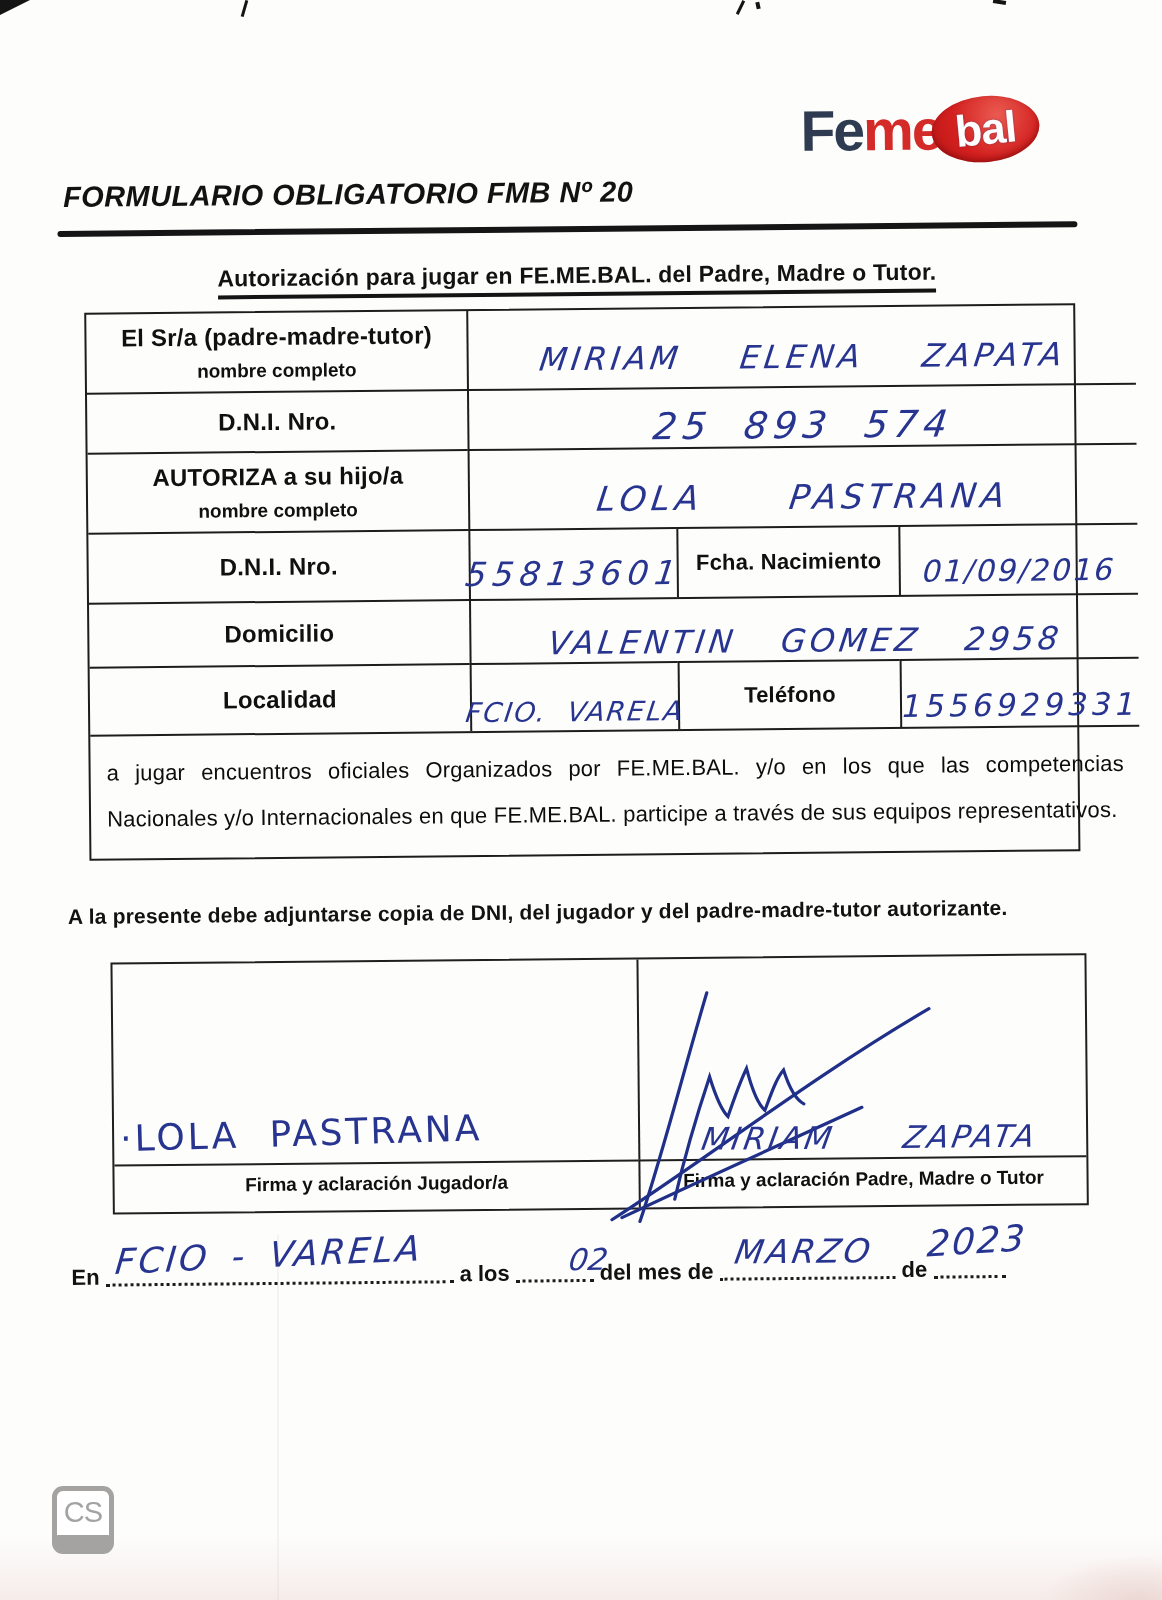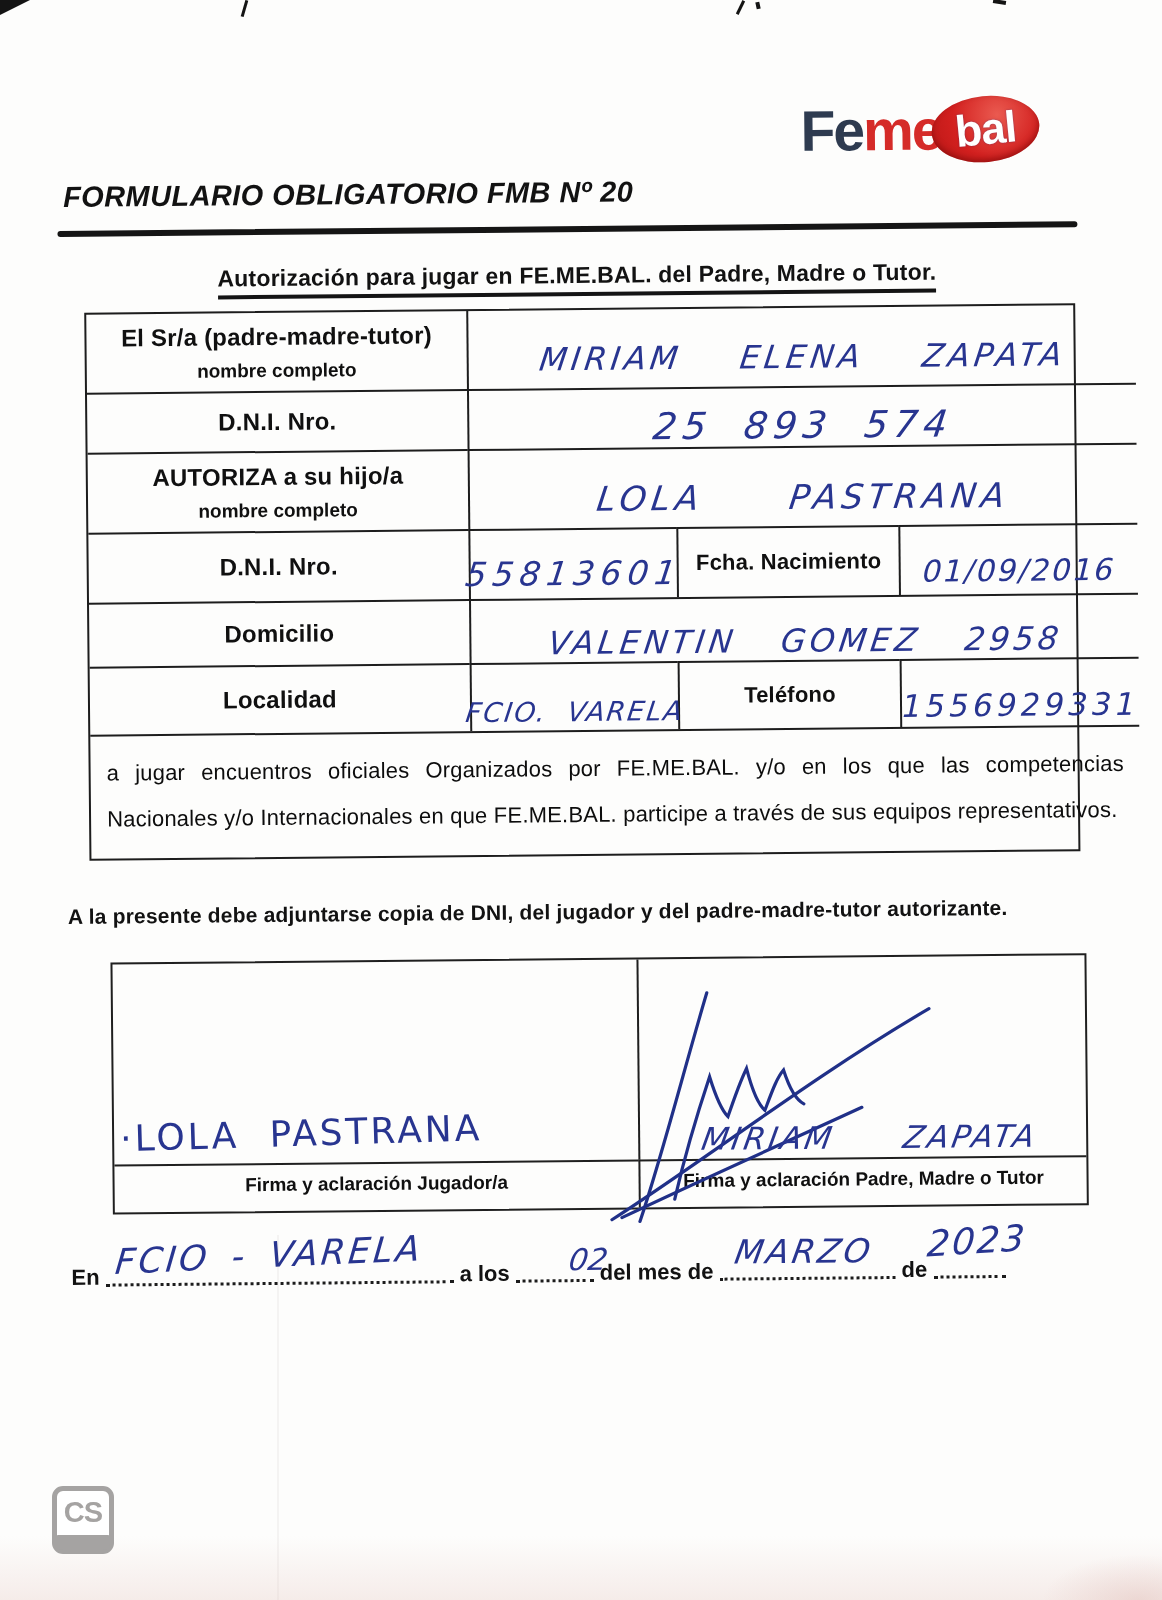--- a/index.html
+++ b/index.html
@@ -88,21 +88,21 @@
   .hw-day{position:absolute;left:498px;top:-6px;font-size:30px;font-style:italic;transform:skewX(-10deg);}
   .hw-month{position:absolute;left:664px;top:-14px;font-size:33px;letter-spacing:3px;font-style:italic;
             transform:skewX(-10deg);}
   .hw-year{position:absolute;left:856px;top:-24px;font-size:36px;letter-spacing:2px;font-style:italic;
            transform:rotate(-3deg) skewX(-8deg);}
 
   
   .watermark{position:absolute;left:52px;top:1486px;display:flex;align-items:center;gap:24px;}
   .cs-badge{width:62px;height:68px;border:5px solid #a5a3a2;border-radius:11px;background:#fff;
             position:relative;display:flex;align-items:flex-start;justify-content:center;box-sizing:border-box;}
-  .cs-badge span{font-size:29px;font-weight:bold;color:#a5a3a2;margin-top:5px;letter-spacing:-1px;}
+  .cs-badge span{font-size:29px;font-weight:normal;color:#a5a3a2;margin-top:5px;letter-spacing:-1px;}
   .cs-bar{position:absolute;left:-1px;bottom:-1px;width:54px;height:15px;background:#a5a3a2;
           border-radius:2px 2px 7px 7px;}
   .wm-text{font-size:43px;color:#b6b4b2;letter-spacing:.5px;white-space:nowrap;}
 
   
   .corner-wedge{position:absolute;left:0;top:0;width:0;height:0;
                 border-top:15px solid #141414;border-right:30px solid transparent;}
   .mark{position:absolute;background:#141414;}
   .mark-a{left:243px;top:0;width:3px;height:17px;transform:rotate(16deg);}
   .mark-b{left:739px;top:0;width:3px;height:15px;transform:rotate(26deg);}

